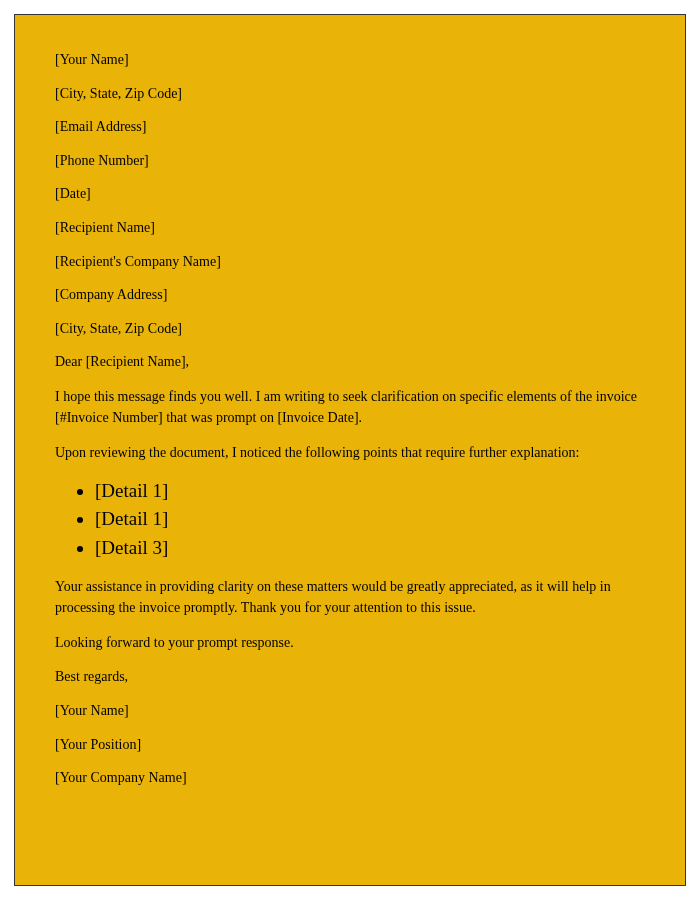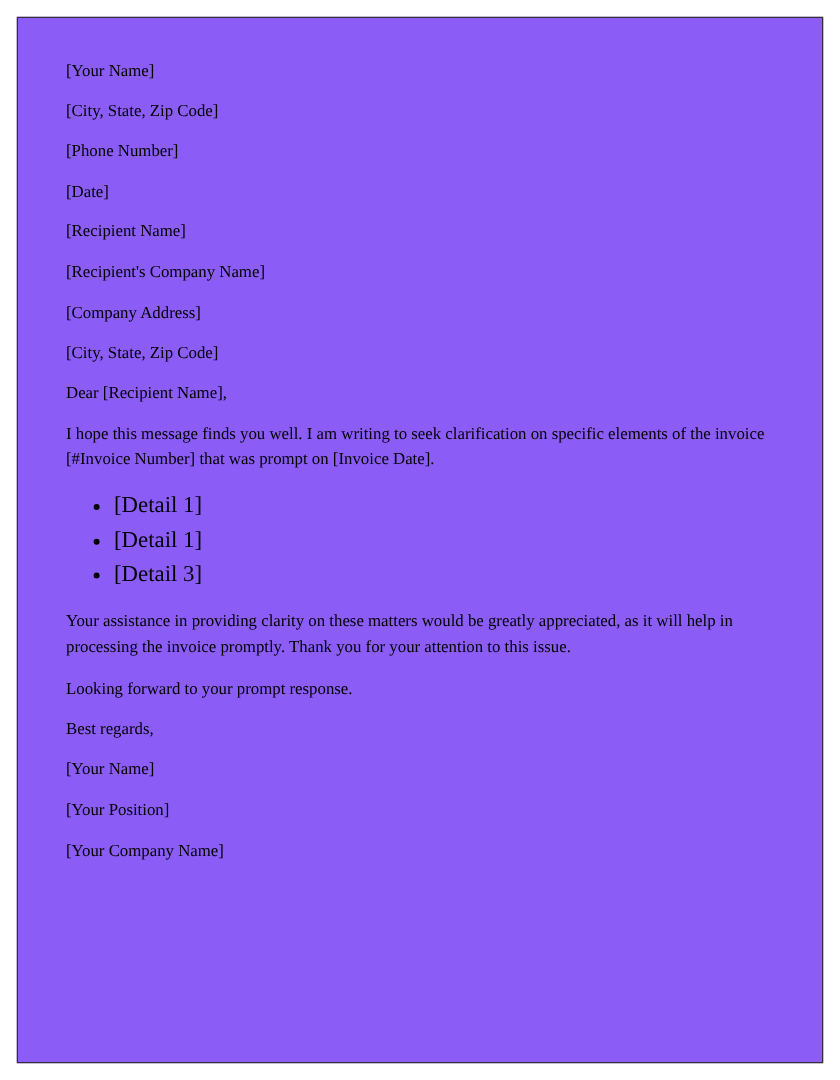--- a/index.html
+++ b/index.html
@@ -11,21 +11,21 @@
       font-family: Georgia, 'Times New Roman', serif;
       background: #ffffff;
       width: 700px;
       height: 900px;
       padding: 14px;
     }
     .page {
       border: 1px solid #333;
       padding: 35px 40px;
       height: 100%;
-      background: #8b5cf6;
+      background: #eab308;
     }
     .line {
       font-size: 14px;
       color: #000;
       margin-bottom: 14px;
       line-height: 1.4;
     }
     .para {
       font-size: 14px;
       color: #000;
@@ -41,28 +41,30 @@
       color: #000;
       line-height: 1.5;
     }
   </style>
 </head>
 <body>
 
 <div class="page">
   <div class="line">[Your Name]</div>
   <div class="line">[City, State, Zip Code]</div>
+  <div class="line">[Email Address]</div>
   <div class="line">[Phone Number]</div>
   <div class="line">[Date]</div>
   <div class="line">[Recipient Name]</div>
   <div class="line">[Recipient's Company Name]</div>
   <div class="line">[Company Address]</div>
   <div class="line">[City, State, Zip Code]</div>
   <div class="line">Dear [Recipient Name],</div>
   <div class="para">I hope this message finds you well. I am writing to seek clarification on specific elements of the invoice [#Invoice Number] that was prompt on [Invoice Date].</div>
+  <div class="para">Upon reviewing the document, I noticed the following points that require further explanation:</div>
   <ul>
     <li>[Detail 1]</li>
     <li>[Detail 1]</li>
     <li>[Detail 3]</li>
   </ul>
   <div class="para">Your assistance in providing clarity on these matters would be greatly appreciated, as it will help in processing the invoice promptly. Thank you for your attention to this issue.</div>
   <div class="para">Looking forward to your prompt response.</div>
   <div class="line">Best regards,</div>
   <div class="line">[Your Name]</div>
   <div class="line">[Your Position]</div>

